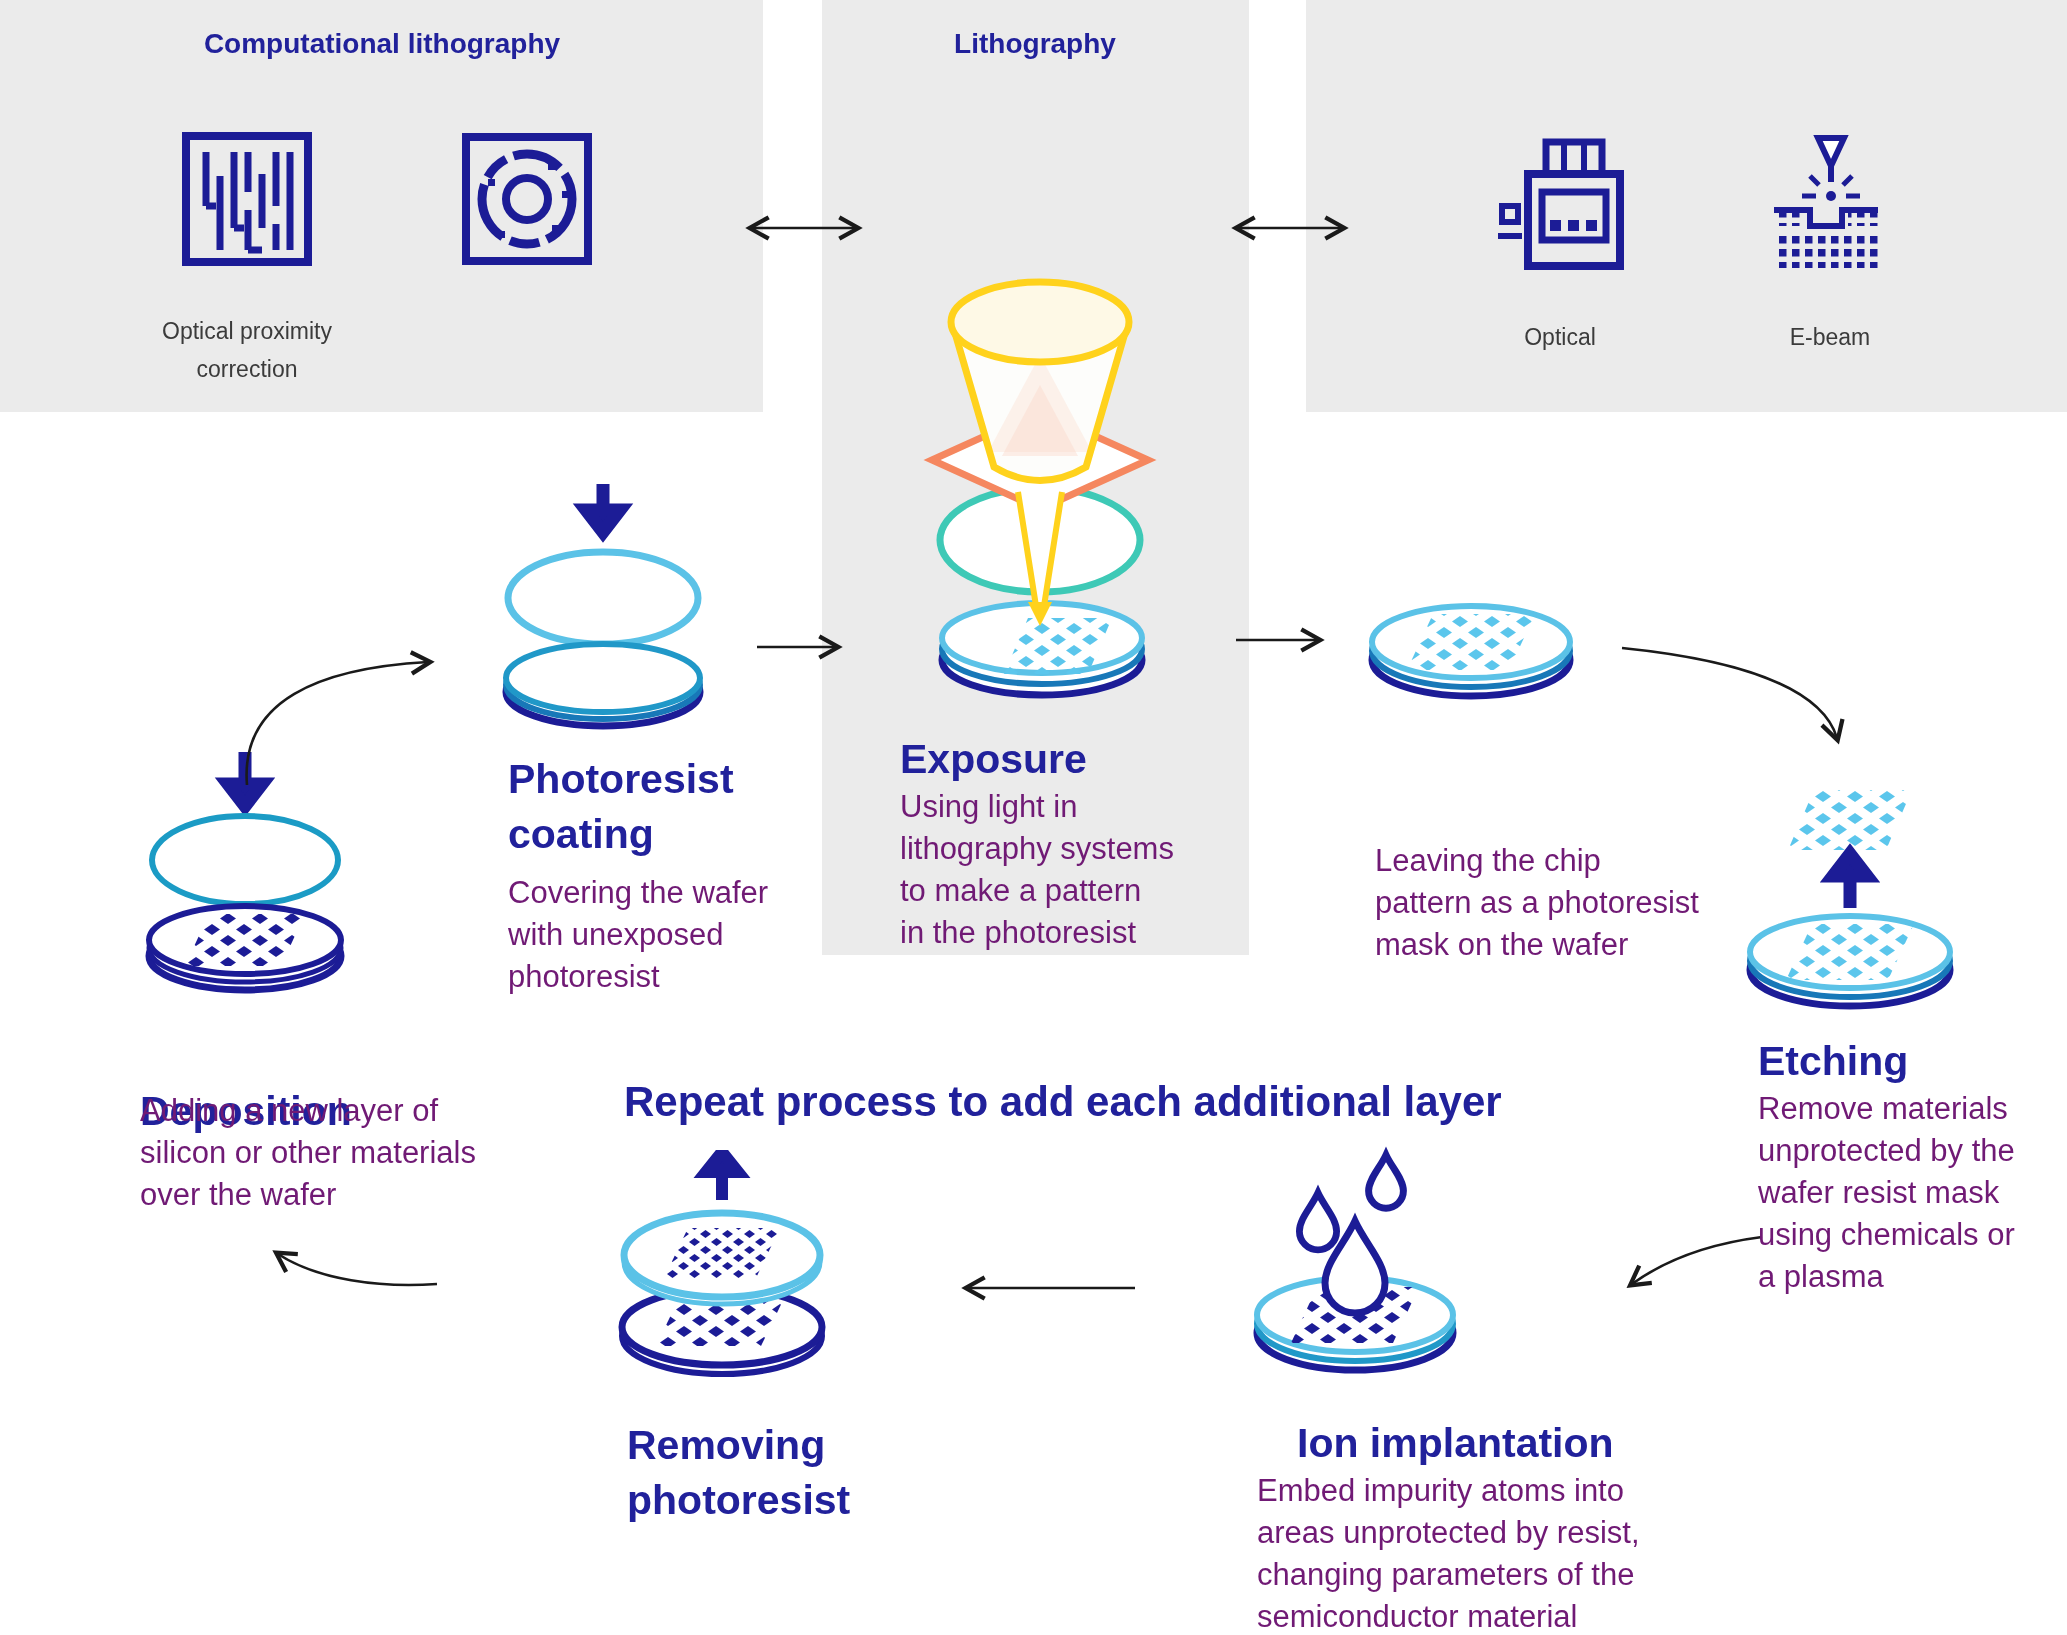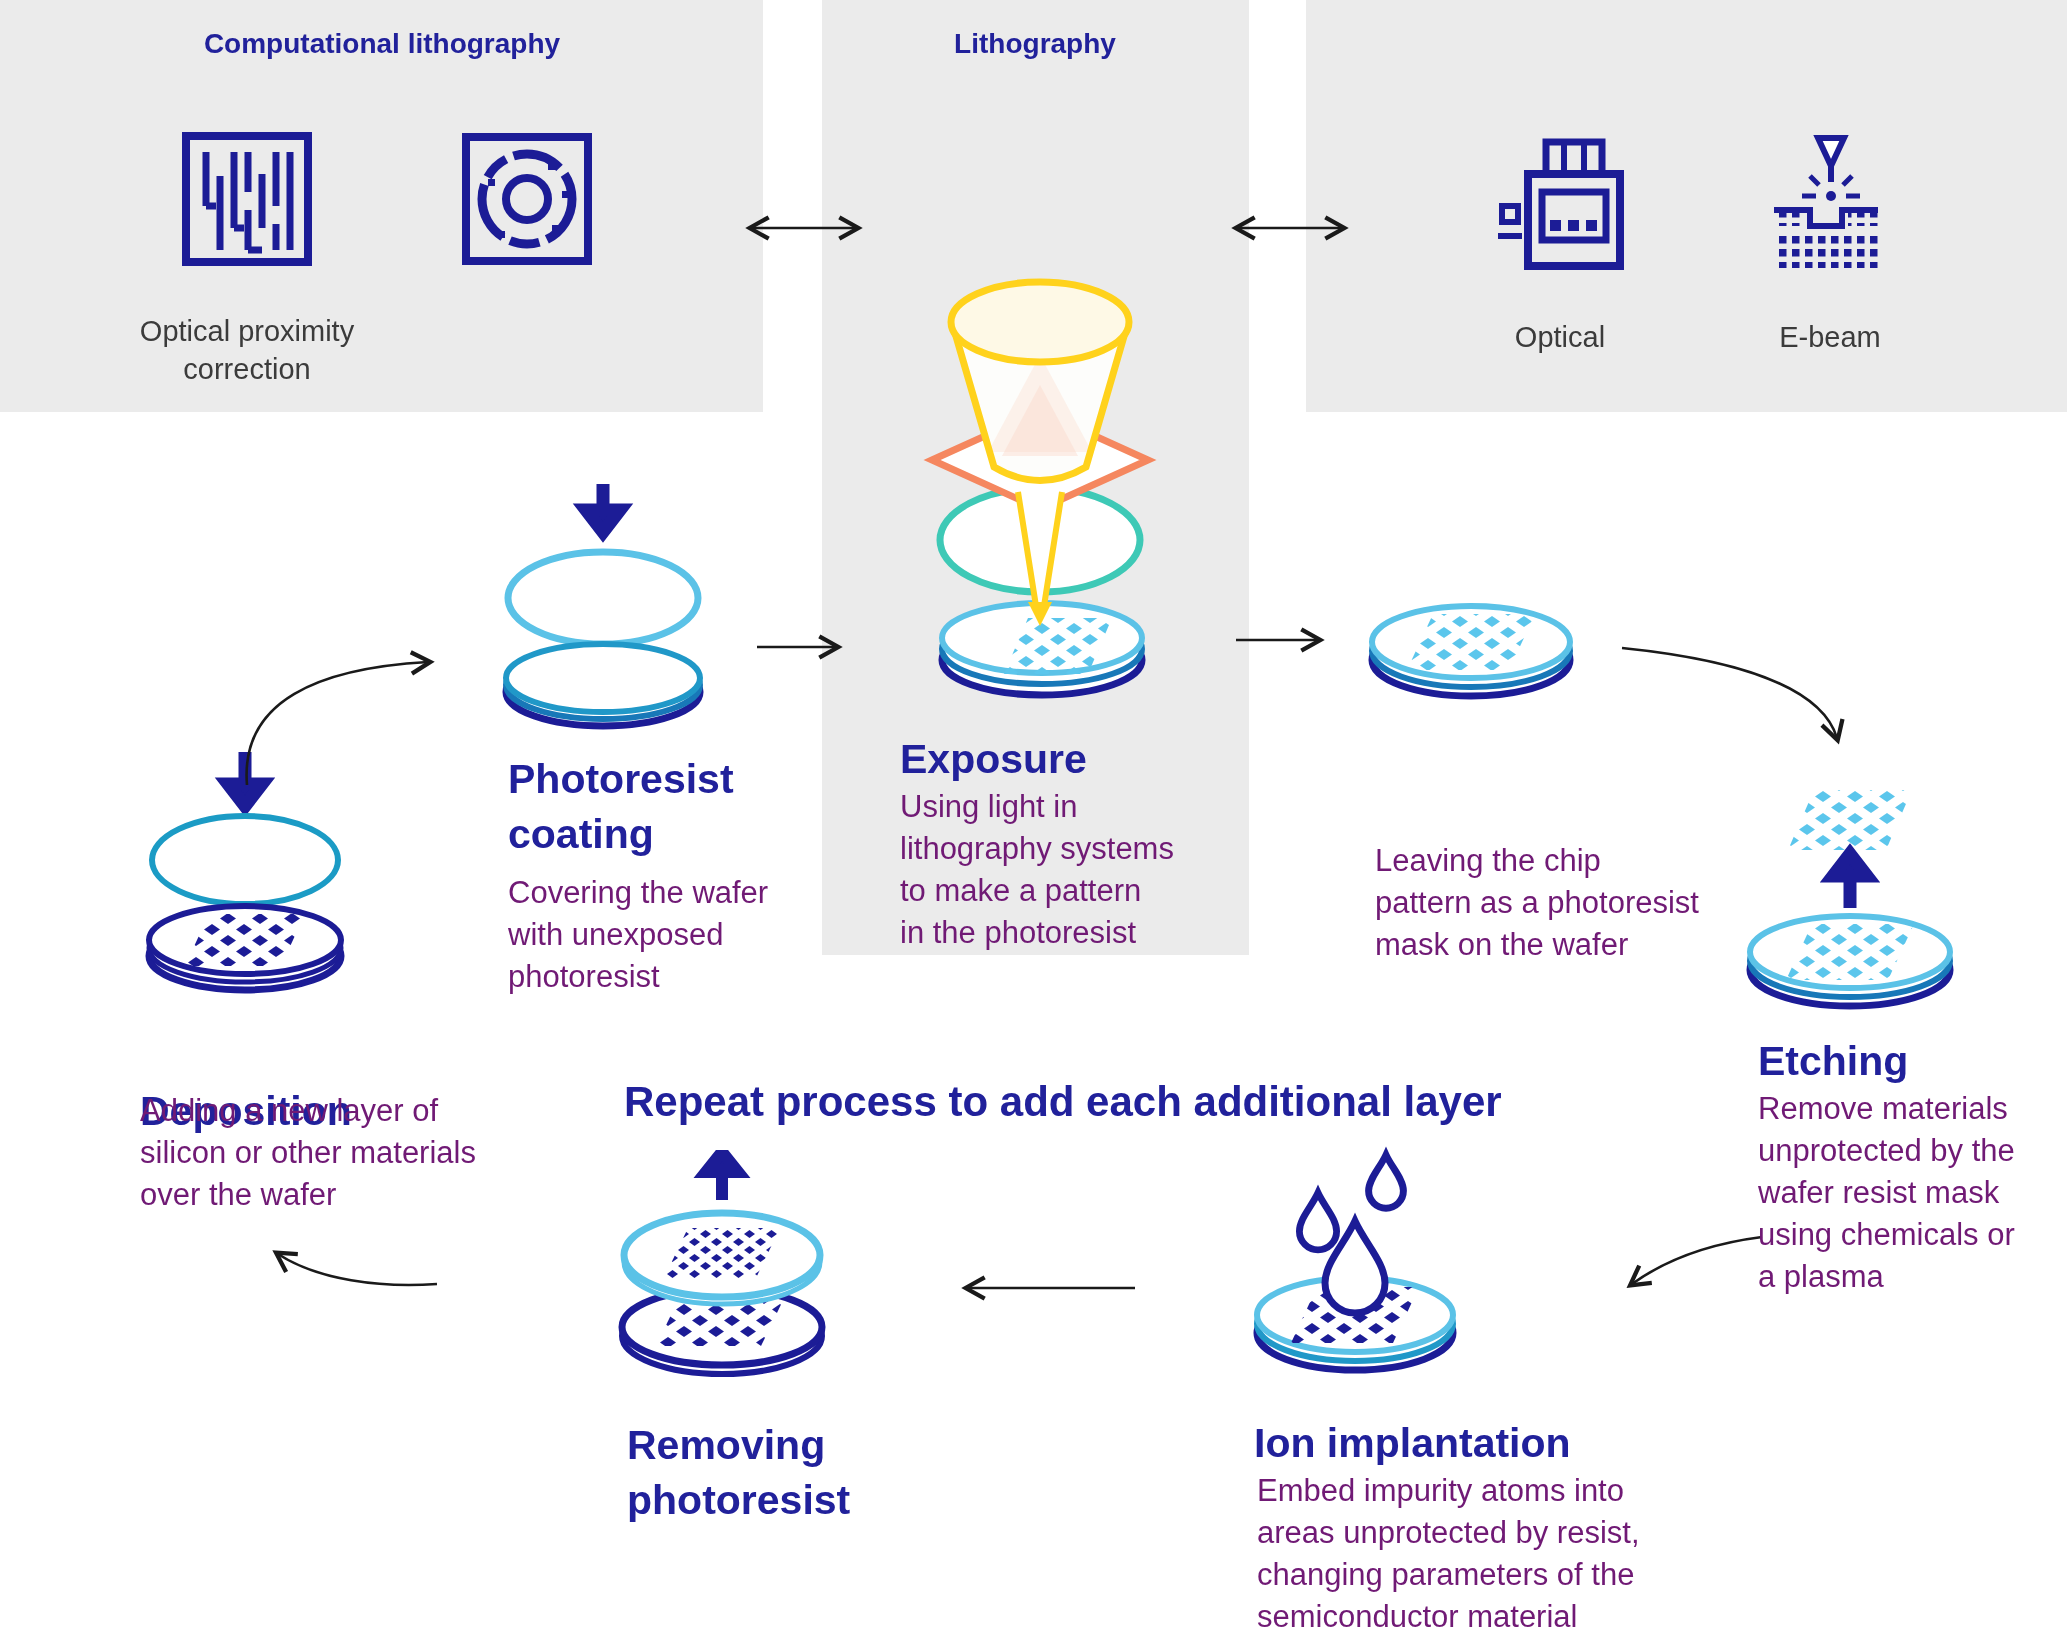--- a/index.html
+++ b/index.html
@@ -3,21 +3,21 @@
 <meta charset="utf-8">
 <style>
   html,body{margin:0;padding:0;background:#fff;}
   .canvas{position:relative;width:2067px;height:1635px;overflow:hidden;
           font-family:"Liberation Sans","DejaVu Sans",sans-serif;}
   .abs{position:absolute;}
   .panel{position:absolute;background:#EBEBEB;}
   .p-title{position:absolute;font-weight:700;font-size:28px;color:#21219B;text-align:center;}
   .t-title{position:absolute;font-weight:700;font-size:41px;line-height:55px;color:#21219B;white-space:pre-line;}
   .t-desc{position:absolute;font-weight:400;font-size:31px;line-height:42px;color:#701a75;white-space:pre-line;}
-  .i-label{position:absolute;font-weight:400;font-size:29px;line-height:38px;color:#3B3B3B;text-align:center;white-space:pre-line;}
+  .i-label{position:absolute;font-weight:400;font-size:23px;line-height:38px;color:#3B3B3B;text-align:center;white-space:pre-line;}
   .banner{position:absolute;font-weight:700;font-size:42px;color:#21219B;white-space:nowrap;}
   svg{display:block;}
 </style>
 </head>
 <body>
 
 <div class="canvas">
 
   <div class="panel" style="left:0;top:8;width:763px;height:412px;"></div>
   <div class="panel" style="left:822px;top:8;width:427px;height:955px;"></div>
@@ -257,21 +257,21 @@
 silicon or other materials
 over the wafer</div>
 
   <div class="t-title" style="left:1758px;top:1034px;">Etching</div>
   <div class="t-desc" style="left:1758px;top:1088px;">Remove materials
 unprotected by the
 wafer resist mask
 using chemicals or
 a plasma</div>
 
-  <div class="t-title" style="left:1254px;top:1416px;">Ion implantation</div>
+  <div class="t-title" style="left:1297px;top:1416px;">Ion implantation</div>
   <div class="t-desc" style="left:1257px;top:1470px;">Embed impurity atoms into
 areas unprotected by resist,
 changing parameters of the
 semiconductor material</div>
 
   <div class="t-title" style="left:627px;top:1418px;">Removing
 photoresist</div>
 
   <div class="banner" style="left:624px;top:1078px;">Repeat process to add each additional layer</div>
 

